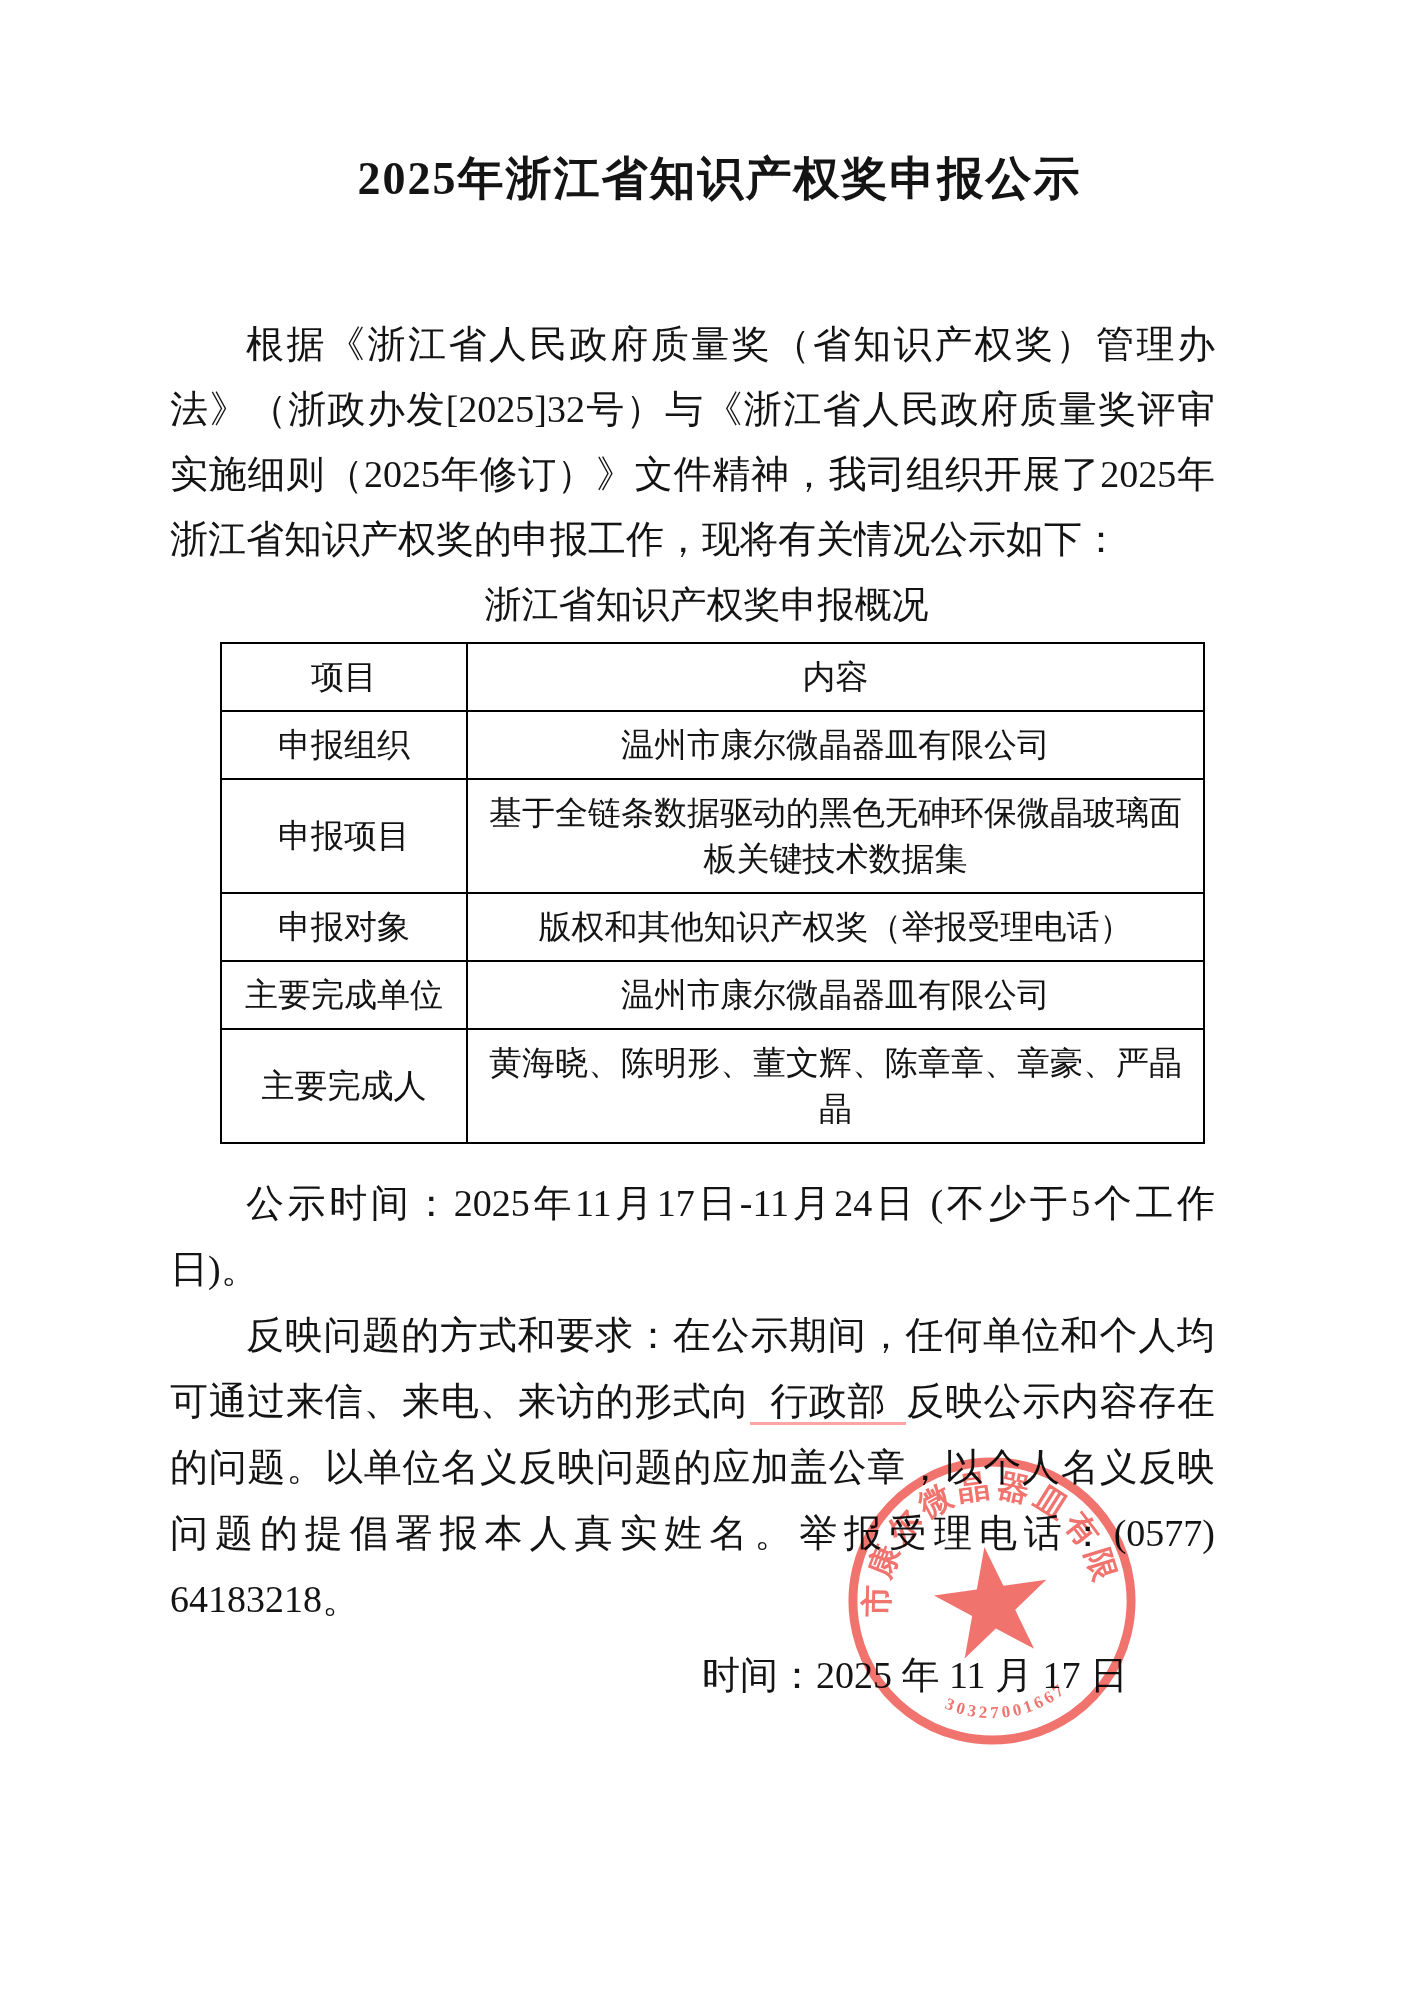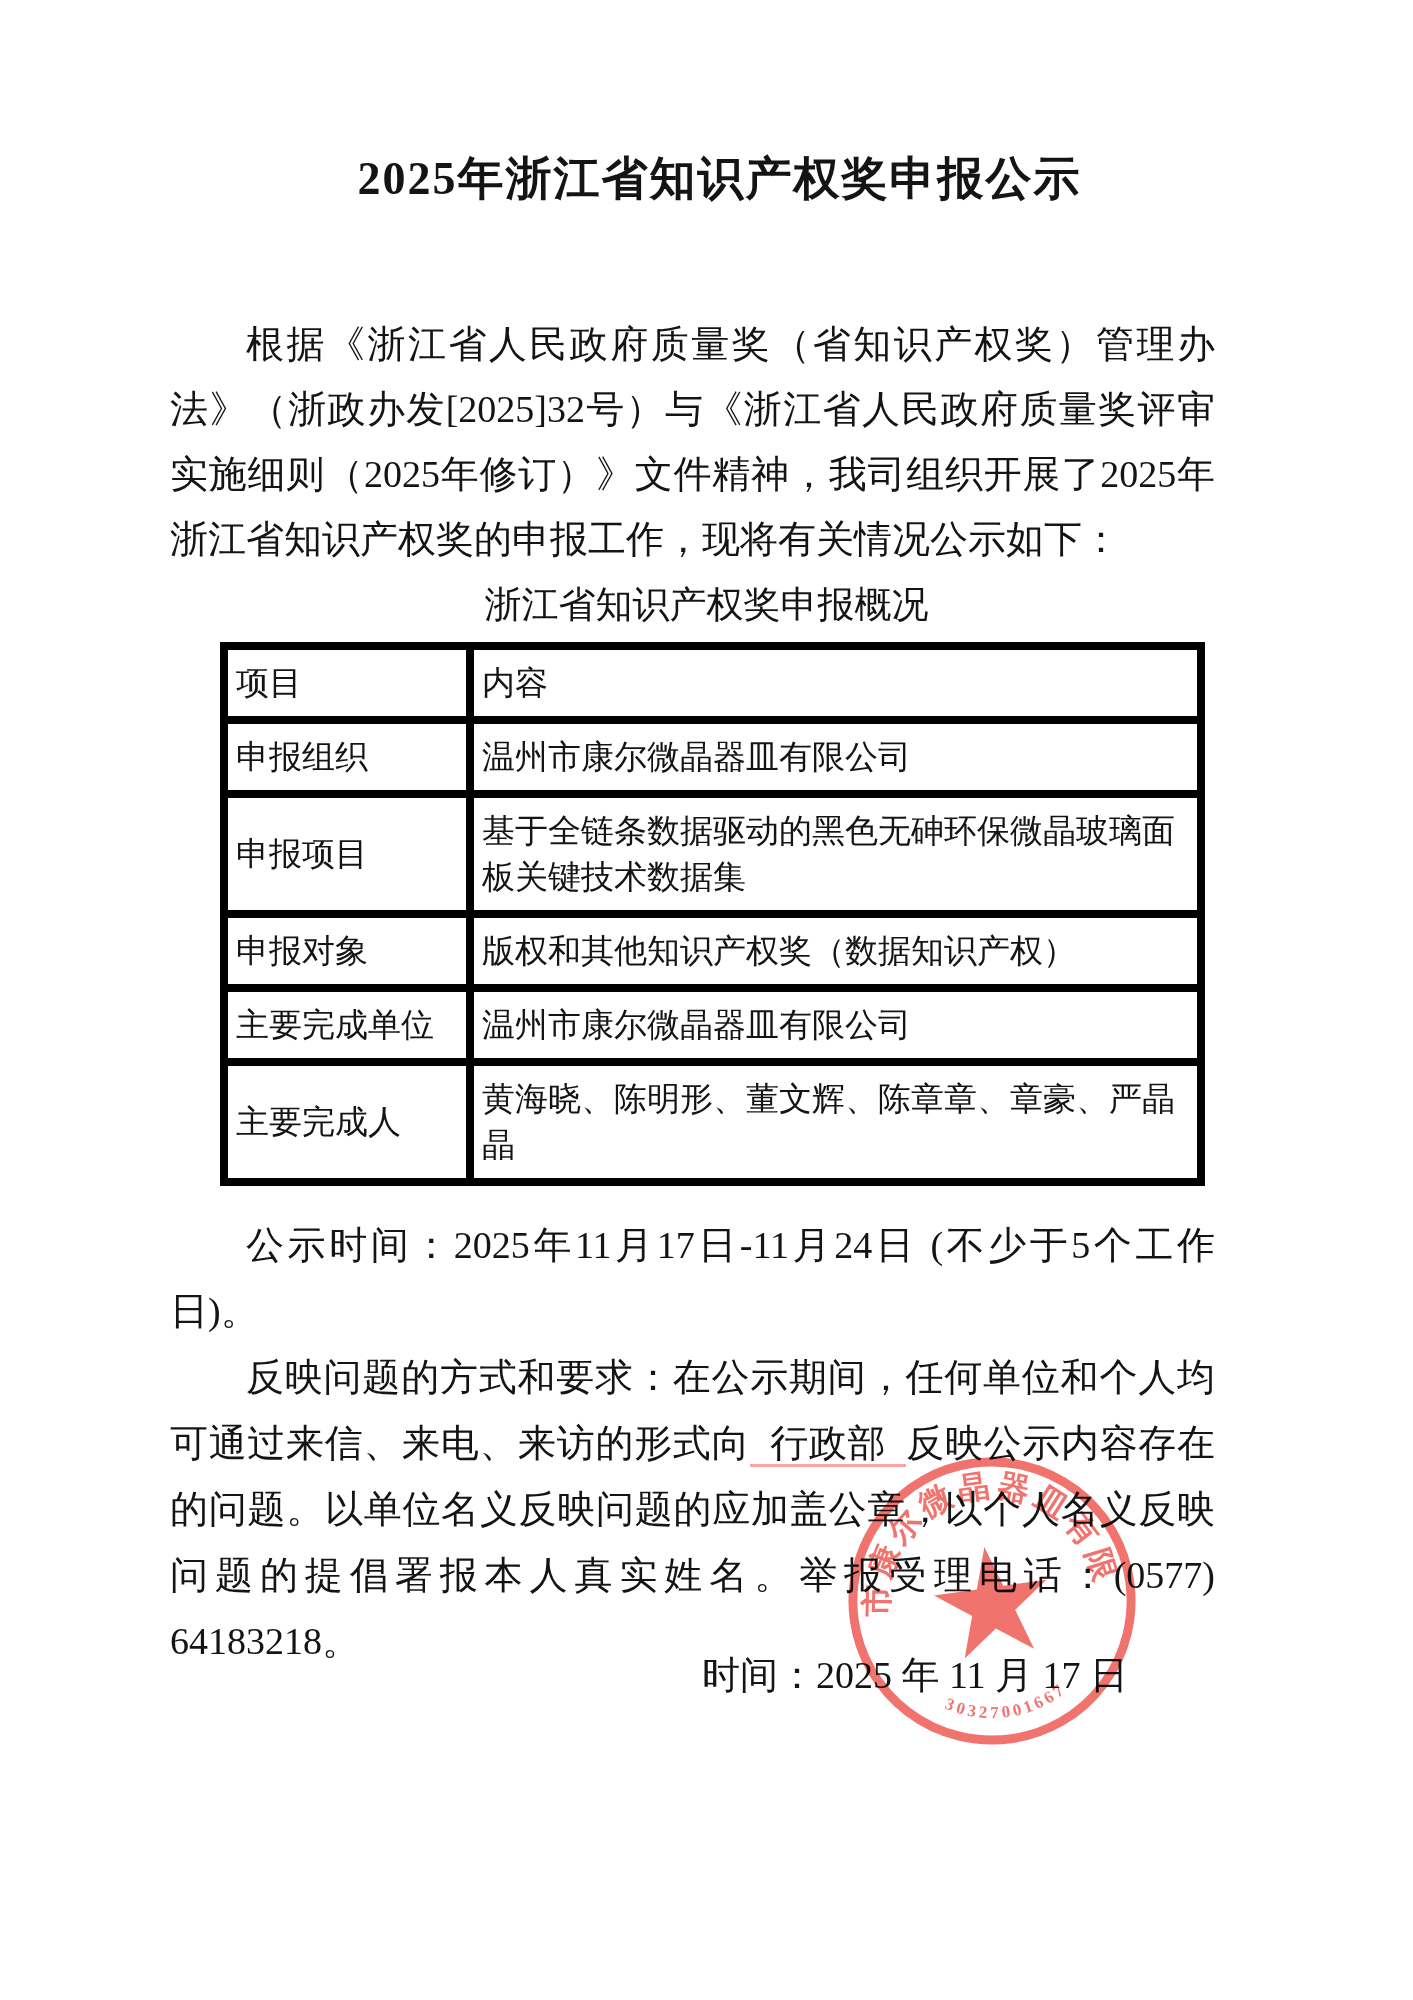--- a/index.html
+++ b/index.html
@@ -33,23 +33,23 @@
     font-size:37px;
     line-height:50px;
   }
   table.summary{
     margin:12px 0 0 220px;
     width:985px;
     border-collapse:collapse;
     font-size:33px;
   }
   table.summary th, table.summary td{
-    border:8px solid #000000;
+    border:2px solid #000000;
     font-weight:400;
-    text-align:left;
+    text-align:center;
     padding:10px 8px;
     line-height:46px;
     margin-top:47px;
   }
   .period{margin-top:26px;line-height:66px;}
   .feedback{line-height:66px;}
   .blank-underline{
     border-bottom:3px solid #fca5a5;
     padding:0 20px;
   }
@@ -105,21 +105,21 @@
       <tr>
         <td>申报组织</td>
         <td>温州市康尔微晶器皿有限公司</td>
       </tr>
       <tr>
         <td>申报项目</td>
         <td>基于全链条数据驱动的黑色无砷环保微晶玻璃面板关键技术数据集</td>
       </tr>
       <tr>
         <td>申报对象</td>
-        <td>版权和其他知识产权奖（数据知识产权）</td>
+        <td>版权和其他知识产权奖（举报受理电话）</td>
       </tr>
       <tr>
         <td>主要完成单位</td>
         <td>温州市康尔微晶器皿有限公司</td>
       </tr>
       <tr>
         <td>主要完成人</td>
         <td>黄海晓、陈明形、董文辉、陈章章、章豪、严晶晶</td>
       </tr>
     </tbody>

